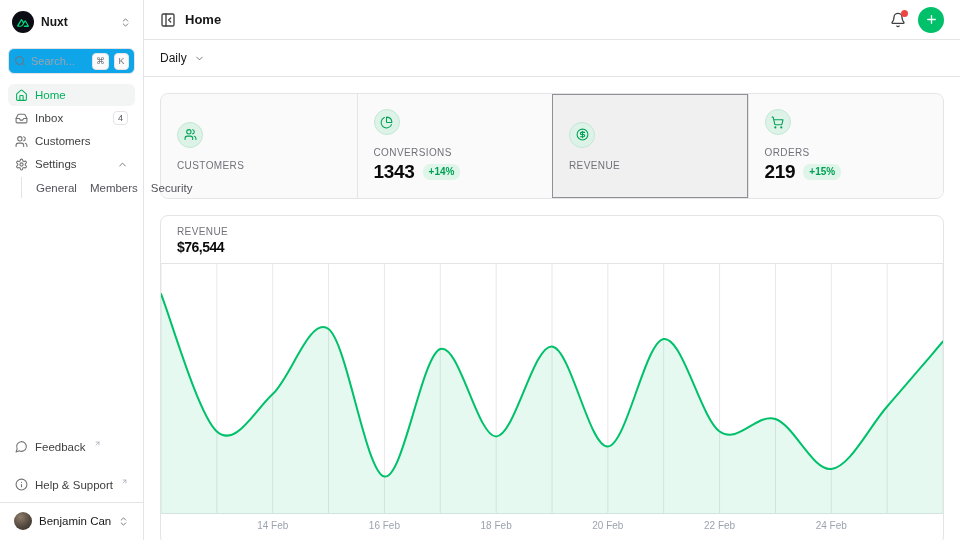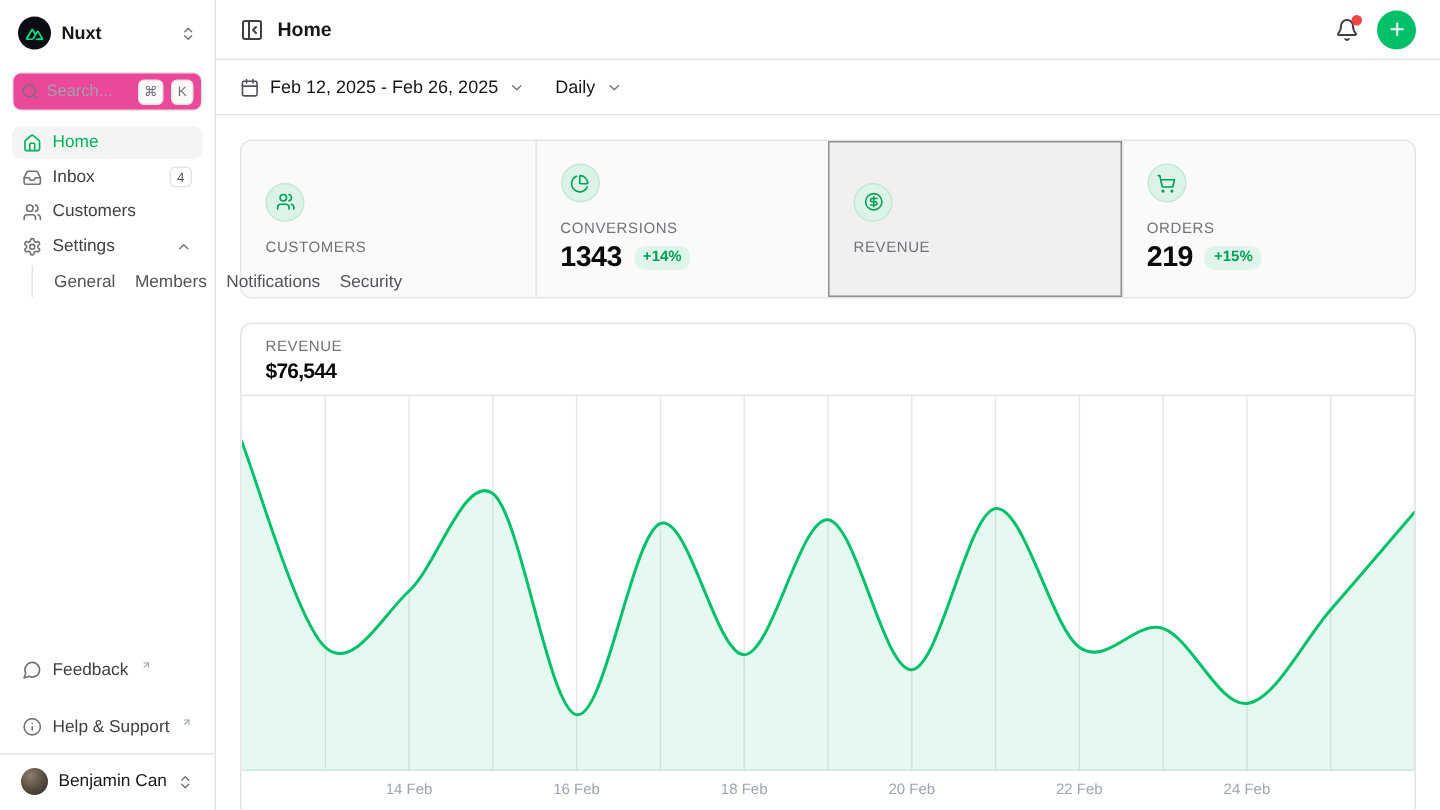--- a/index.html
+++ b/index.html
@@ -14,21 +14,21 @@
   .sidebar { position:fixed; left:0; top:0; width:144px; height:540px;
     border-right:1px solid #e4e4e7; background:#fff;
     display:flex; flex-direction:column; padding:8px; }
   .logo-row { display:flex; align-items:center; gap:7px; padding:2px 4px; height:28px; cursor:pointer; border-radius:6px; }
   .logo-circle { width:22px; height:22px; border-radius:50%; background:#0c0d14;
     display:flex; align-items:center; justify-content:center; flex:none; }
   .brand-name { font-size:12px; font-weight:700; flex:1; }
   .muted-icon { color:#71717a; }
 
   .search-box { margin-top:12px; display:flex; align-items:center; gap:5px;
-    border:1px solid #e4e4e7; border-radius:6px; padding:0 5px; height:26px; background:#ec4899; }
+    border:1px solid #e4e4e7; border-radius:6px; padding:0 5px; height:26px; background:#0ea5e9; }
   .search-box input { border:0; outline:0; width:100%; min-width:0; font-size:11px;
     font-family:inherit; color:#171717; background:transparent; }
   .search-box input::placeholder { color:#9ca3af; }
   .kbd { font-size:9px; line-height:1; border:1px solid #e4e4e7; border-radius:4px;
     padding:3px 3px; color:#71717a; background:#fafafa; min-width:15px; text-align:center; flex:none; }
 
   .nav { margin-top:10px; display:flex; flex-direction:column; gap:1px; }
   .nav-item { display:flex; align-items:center; gap:7px; height:22px; padding:0 7px;
     border-radius:6px; color:#404040; font-size:11.5px; font-weight:500; cursor:pointer; }
   .nav-item .ni { color:#737373; flex:none; }
@@ -172,21 +172,20 @@
       <span>Settings</span>
       <span class="nav-chev">
         <svg width="11" height="11" viewBox="0 0 24 24" fill="none" stroke="currentColor" stroke-width="2" stroke-linecap="round" stroke-linejoin="round">
             <path d="m18 15-6-6-6 6"></path>
           </svg>
       </span>
     </div>
     <div class="sub-list">
       <div class="sub-item">General</div>
       <div class="sub-item">Members</div>
-      <div class="sub-item">Notifications</div>
       <div class="sub-item">Security</div>
     </div>
   </nav>
 
   <div class="sidebar-footer">
     <div class="foot-item">
       <span class="ni">
         <svg width="13" height="13" viewBox="0 0 24 24" fill="none" stroke="currentColor" stroke-width="2" stroke-linecap="round" stroke-linejoin="round">
             <path d="M7.9 20A9 9 0 1 0 4 16.1L2 22Z"></path>
           </svg>
@@ -251,36 +250,20 @@
       <button class="add-btn">
         <svg width="13" height="13" viewBox="0 0 24 24" fill="none" stroke="currentColor" stroke-width="2.4" stroke-linecap="round">
             <path d="M5 12h14"></path>
             <path d="M12 5v14"></path>
           </svg>
       </button>
     </div>
   </header>
 
   <div class="toolbar">
-    <button class="toolbar-btn">
-      <span class="ni">
-        <svg width="13" height="13" viewBox="0 0 24 24" fill="none" stroke="currentColor" stroke-width="2" stroke-linecap="round" stroke-linejoin="round">
-            <path d="M8 2v4"></path>
-            <path d="M16 2v4"></path>
-            <rect x="3" y="4" width="18" height="18" rx="2"></rect>
-            <path d="M3 10h18"></path>
-          </svg>
-      </span>
-      <span>Feb 12, 2025 - Feb 26, 2025</span>
-      <span class="chev">
-        <svg width="11" height="11" viewBox="0 0 24 24" fill="none" stroke="currentColor" stroke-width="2" stroke-linecap="round" stroke-linejoin="round">
-            <path d="m6 9 6 6 6-6"></path>
-          </svg>
-      </span>
-    </button>
     <button class="toolbar-btn">
       <span>Daily</span>
       <span class="chev">
         <svg width="11" height="11" viewBox="0 0 24 24" fill="none" stroke="currentColor" stroke-width="2" stroke-linecap="round" stroke-linejoin="round">
             <path d="m6 9 6 6 6-6"></path>
           </svg>
       </span>
     </button>
   </div>
 

